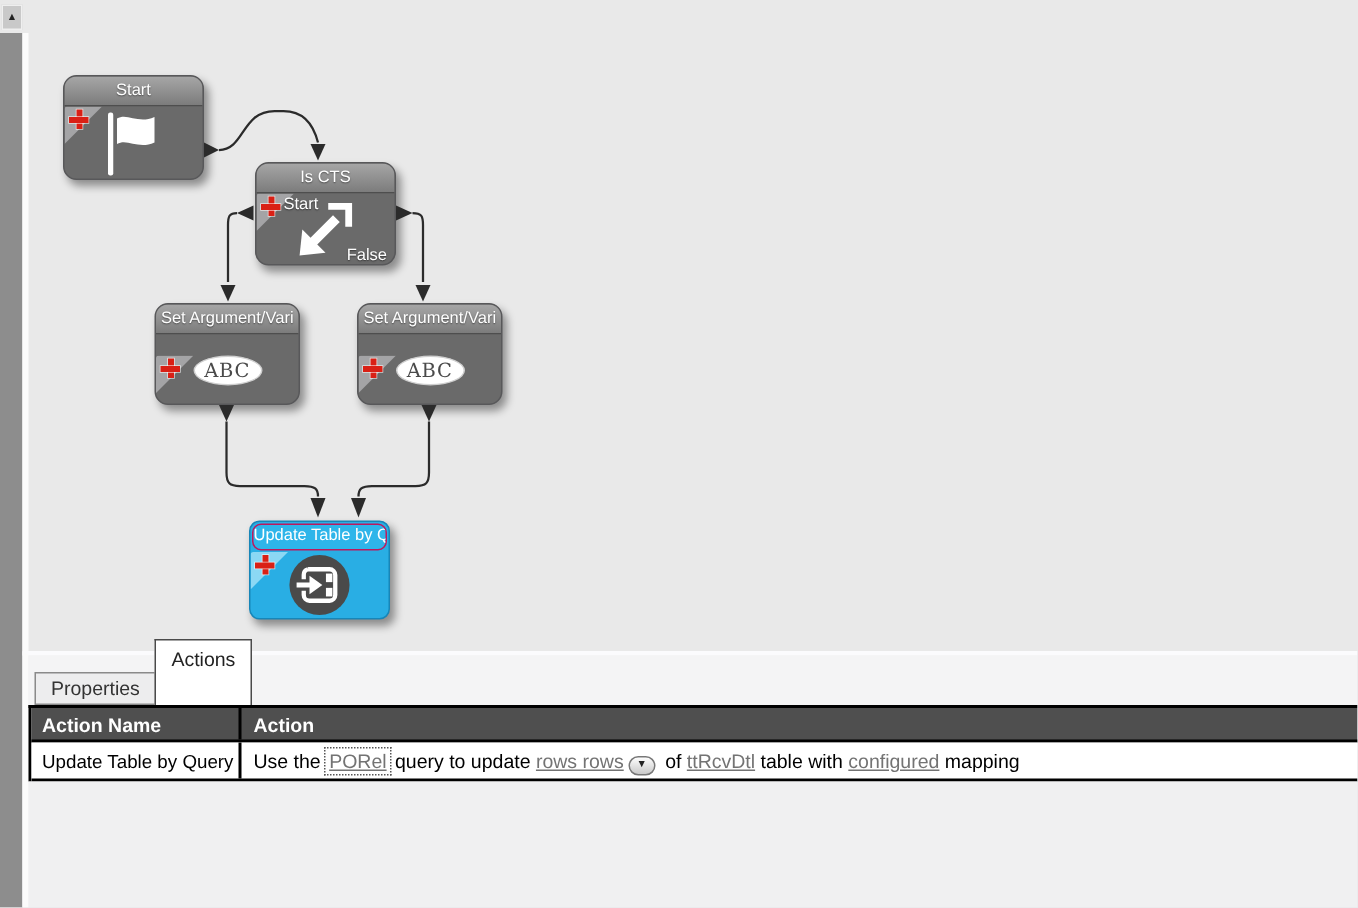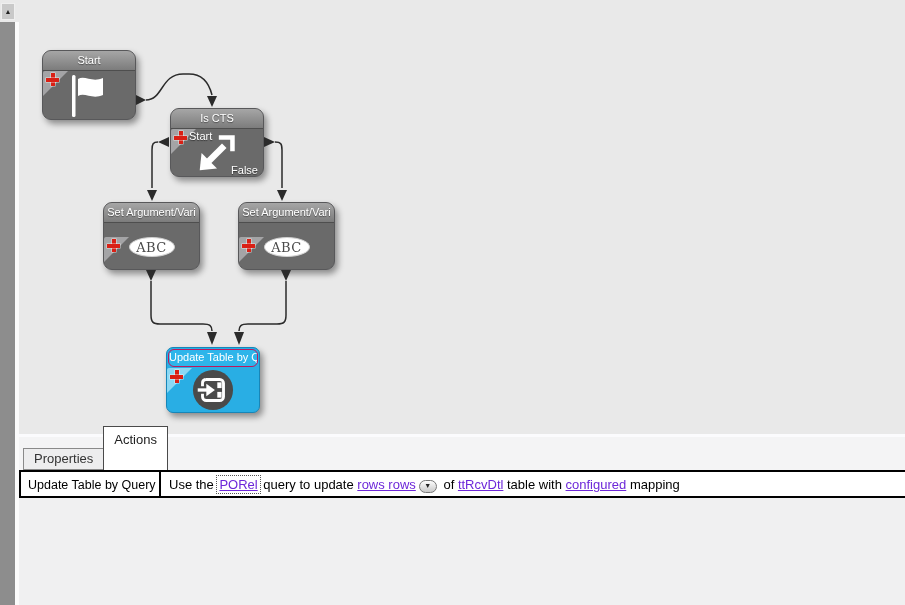--- a/index.html
+++ b/index.html
@@ -42,21 +42,21 @@
   .tabstrip { height:33px; background:#f4f4f5; display:flex; align-items:flex-end; padding-left:4px; }
   .tab { font-size:13px; padding:0 10px; cursor:pointer; }
   .tab.inactive { background:#ededee; border:1px solid #8a8a8a; color:#333; height:22px; line-height:20px; }
   .tab.active { background:#fff; border:1px solid #4a4a4a; border-bottom:none; color:#222; height:44px; line-height:25px; margin-left:-1px; position:relative; z-index:2; }
   .ptable { border-top:2px solid #000; border-left:2px solid #000; }
   .thead { display:flex; background:#4f4f4f; color:#fff; font-weight:bold; height:23px; line-height:23px; font-size:13px; border-bottom:2px solid #000; }
   .trow  { display:flex; background:#fff; height:26px; line-height:26px; font-size:13px; color:#000; border-bottom:2px solid #000; }
   .c1 { width:140px; flex-shrink:0; padding-left:7px; border-right:2px solid #000; white-space:nowrap; overflow:hidden; }
   .c2 { flex:1; padding-left:8px; white-space:nowrap; overflow:hidden; }
   .trow .c1 { font-size:12.5px; }
-  .cell-link { color:#6d28d9; text-decoration:underline; cursor:pointer; }
+  .cell-link { color:#737373; text-decoration:underline; cursor:pointer; }
   .cell-link.focused { outline:1px dotted #555; padding:1px 2px; }
   .dd-btn { display:inline-flex; align-items:center; justify-content:center; width:18px; height:13px; border:1px solid #777; border-radius:7px; background:linear-gradient(#fdfdfd,#c9c9c9); font-size:7px; color:#222; margin:0 3px; vertical-align:1px; cursor:pointer; }
   .props-rest { flex:1; background:#f0f0f1; }
 </style>
 </head>
 <body>
 
 <div class="app">
 
   <div class="collapse-btn">
@@ -158,20 +158,24 @@
       </svg>
     </div>
   </div>
 
   <div class="props">
     <div class="tabstrip">
       <div class="tab inactive">Properties</div>
       <div class="tab active">Actions</div>
     </div>
     <div class="ptable">
+      <div class="thead">
+        <div class="c1">Action Name</div>
+        <div class="c2">Action</div>
+      </div>
       <div class="trow">
         <div class="c1">Update Table by Query 0</div>
         <div class="c2">Use the <span class="cell-link focused">PORel</span> query to update <span class="cell-link">rows rows</span><span class="dd-btn">▼</span> of <span class="cell-link">ttRcvDtl</span> table with <span class="cell-link">configured</span> mapping</div>
       </div>
     </div>
     <div class="props-rest"></div>
   </div>
 
 </div>
 

